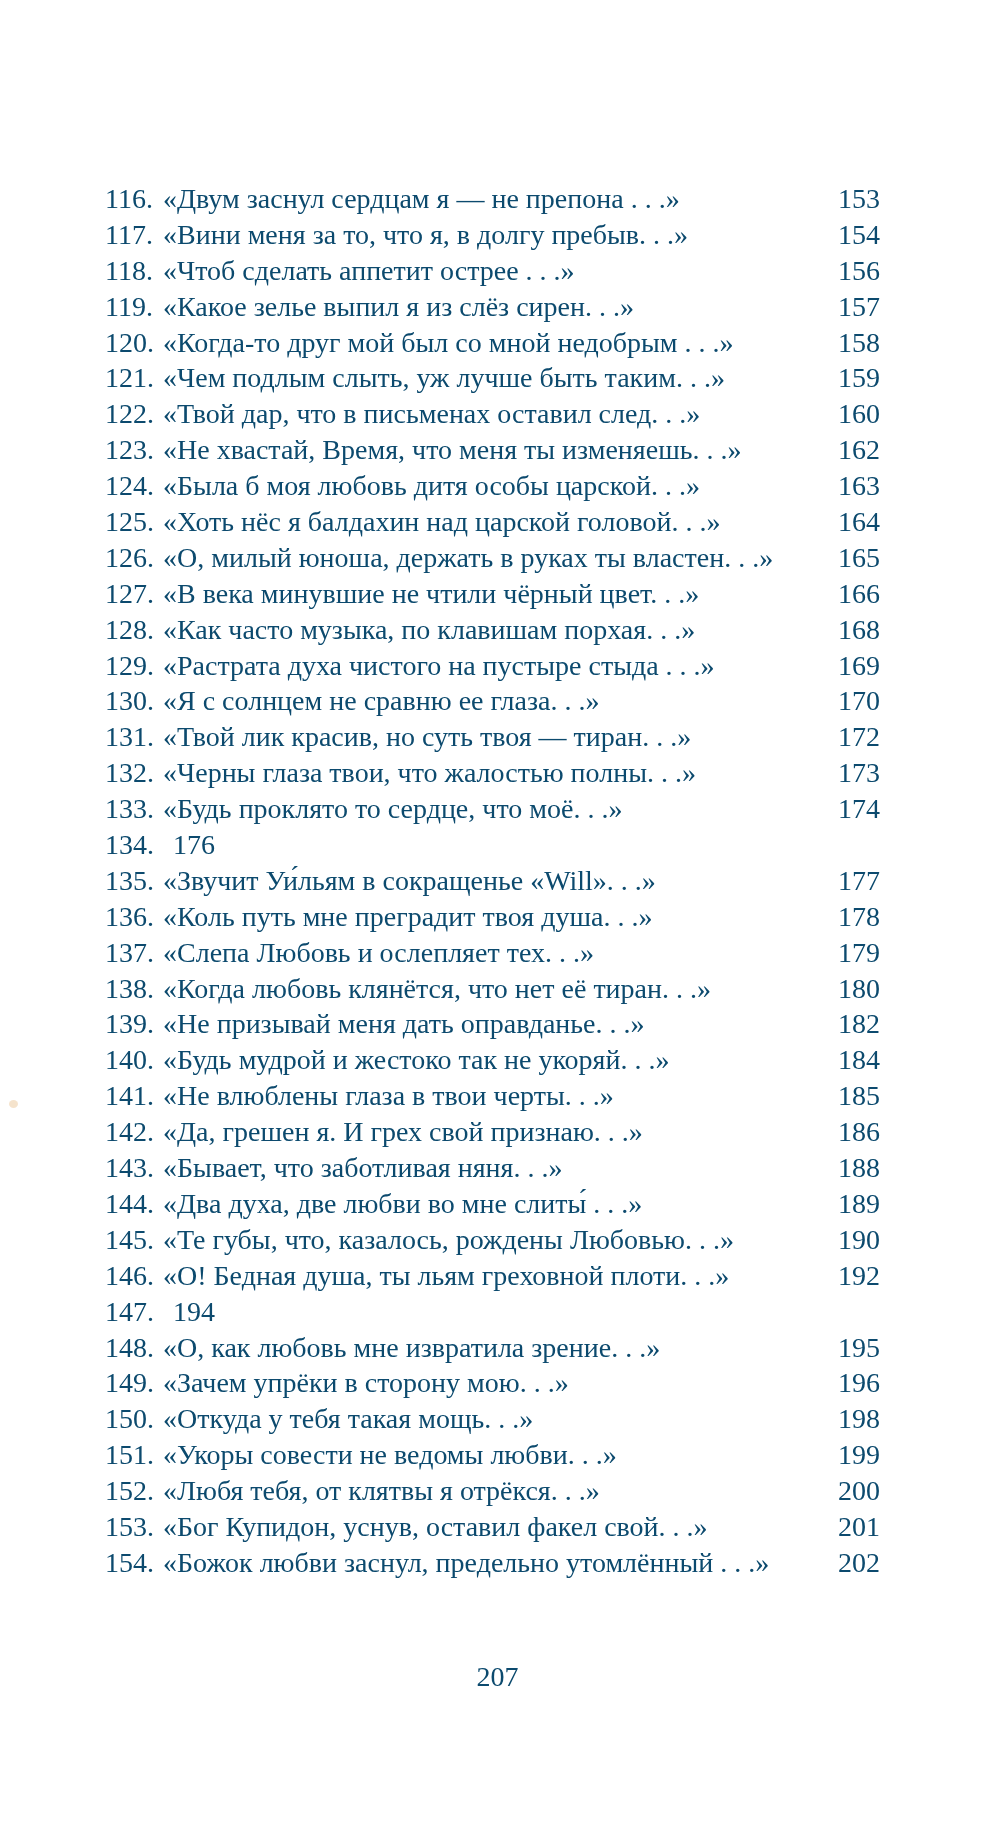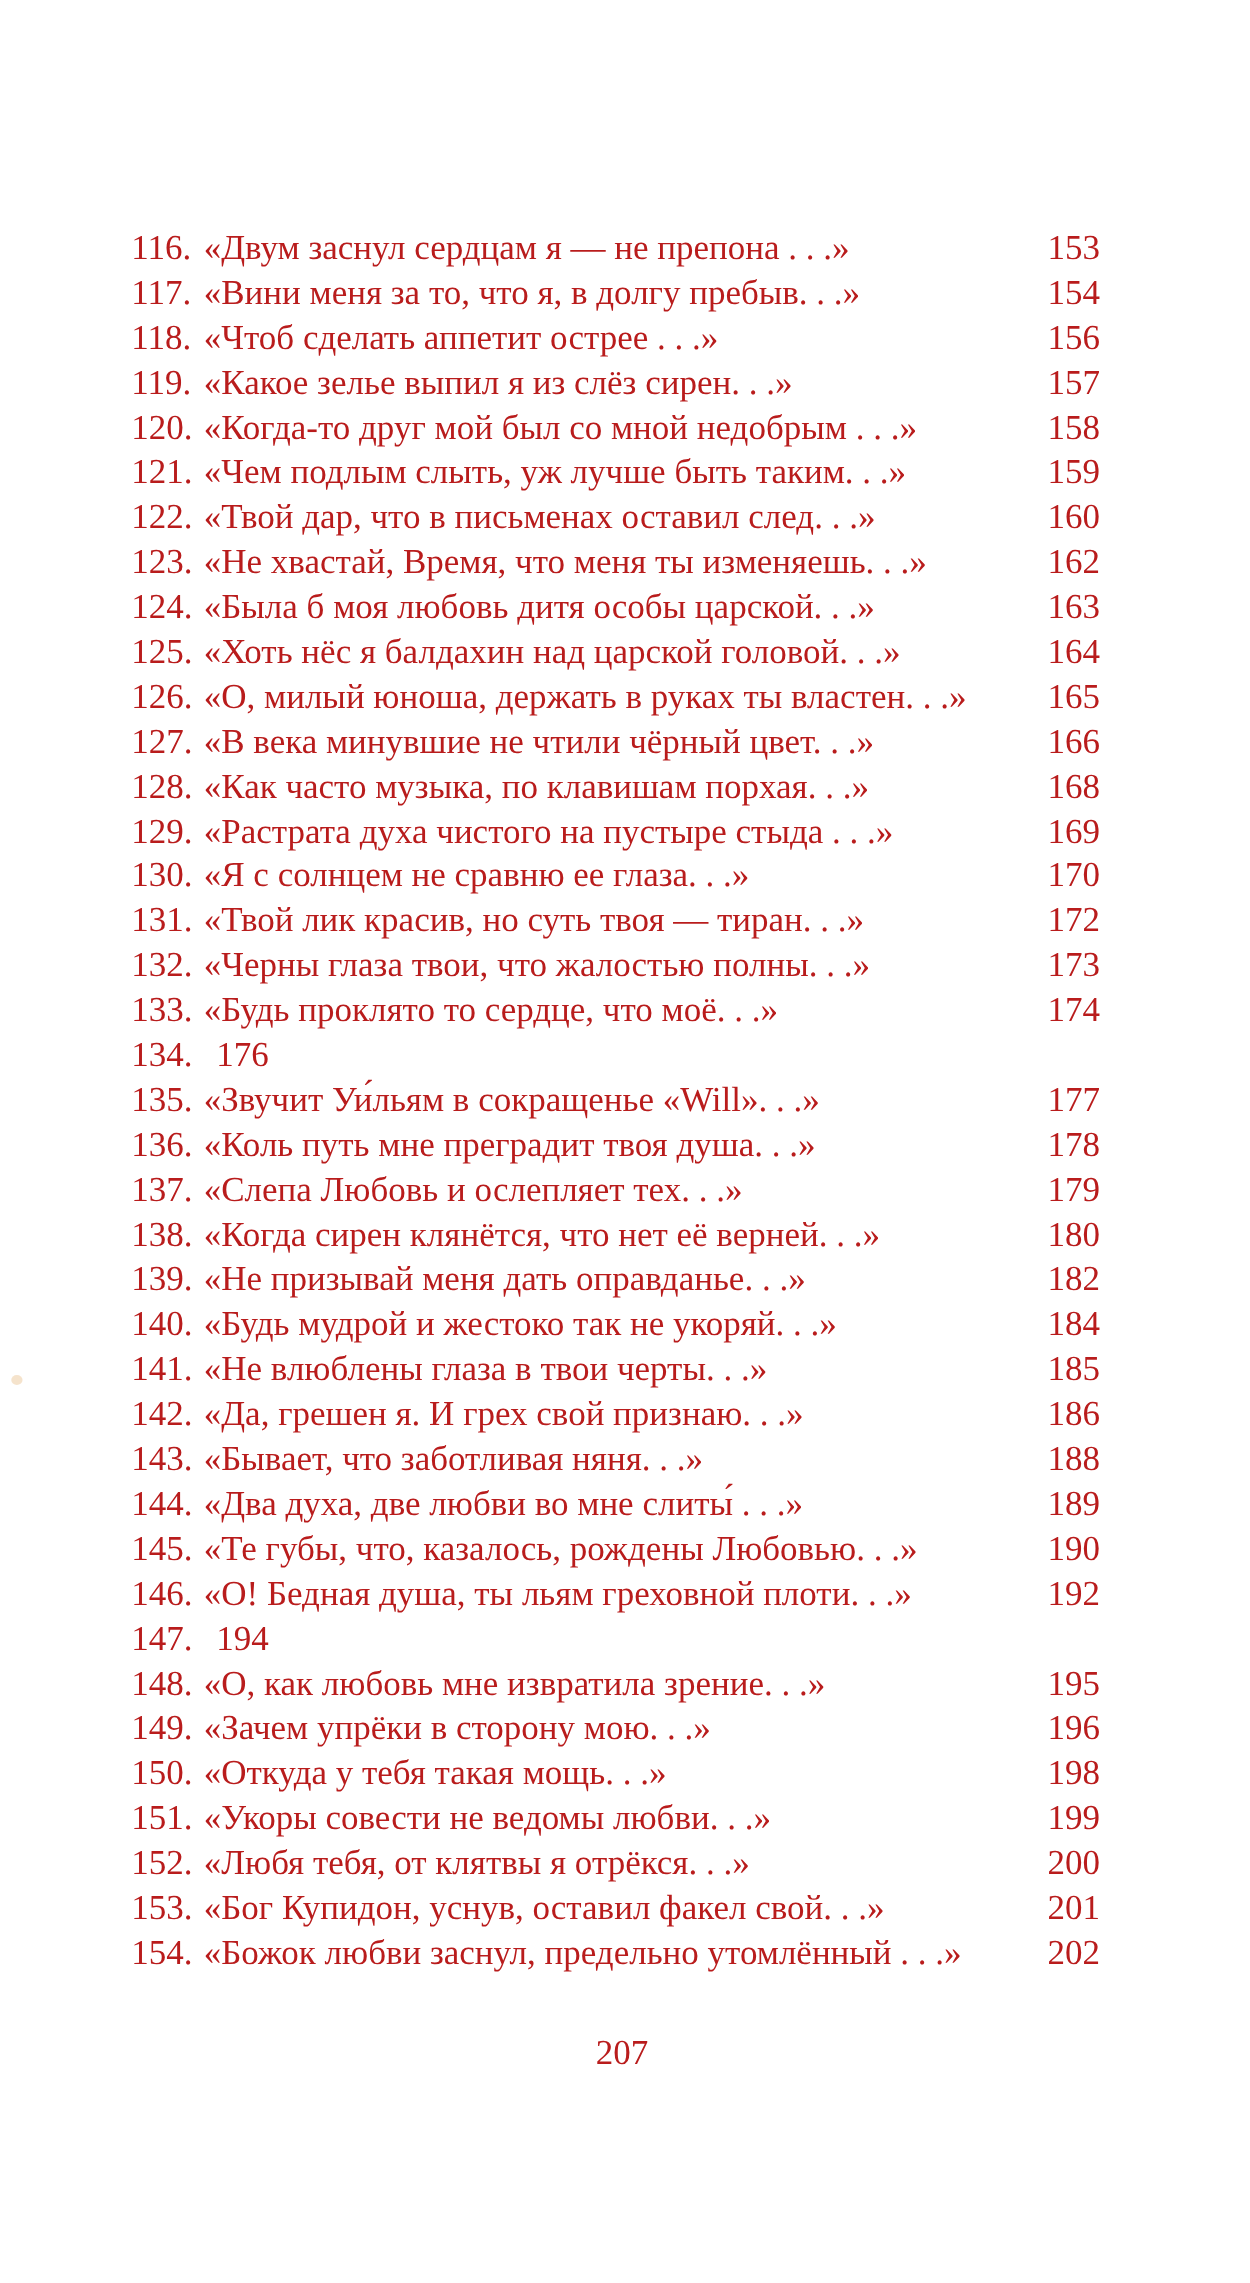--- a/index.html
+++ b/index.html
@@ -6,21 +6,21 @@
     margin: 0;
     padding: 0;
     background: #ffffff;
   }
   .page {
     position: relative;
     width: 1000px;
     height: 1826px;
     background: #ffffff;
     font-family: "Liberation Serif", "DejaVu Serif", serif;
-    color: #b91c1c;
+    color: #0c4a6e;
     overflow: hidden;
   }
   .toc {
     position: absolute;
     top: 181px;
     left: 105px;
     right: 110px;
   }
   .toc-row {
     display: flex;
@@ -38,21 +38,21 @@
     flex: 1 1 auto;
     overflow: hidden;
   }
   .toc-page {
     flex: none;
     min-width: 62px;
     text-align: center;
   }
   .folio {
     position: absolute;
-    top: 1625px;
+    top: 1659px;
     left: 105px;
     right: 110px;
     text-align: center;
     font-size: 28px;
     line-height: 35px;
   }
   .scan-speckle {
     position: absolute;
     left: 9px;
     top: 1100px;
@@ -198,21 +198,21 @@
       </div>
 
       <div class="toc-row">
         <span class="toc-num">137.</span>
         <span class="toc-title">«Слепа Любовь и ослепляет тех. . .»</span>
         <span class="toc-page">179</span>
       </div>
 
       <div class="toc-row">
         <span class="toc-num">138.</span>
-        <span class="toc-title">«Когда сирен клянётся, что нет её верней. . .»</span>
+        <span class="toc-title">«Когда любовь клянётся, что нет её тиран. . .»</span>
         <span class="toc-page">180</span>
       </div>
 
       <div class="toc-row">
         <span class="toc-num">139.</span>
         <span class="toc-title">«Не призывай меня дать оправданье. . .»</span>
         <span class="toc-page">182</span>
       </div>
 
       <div class="toc-row">

